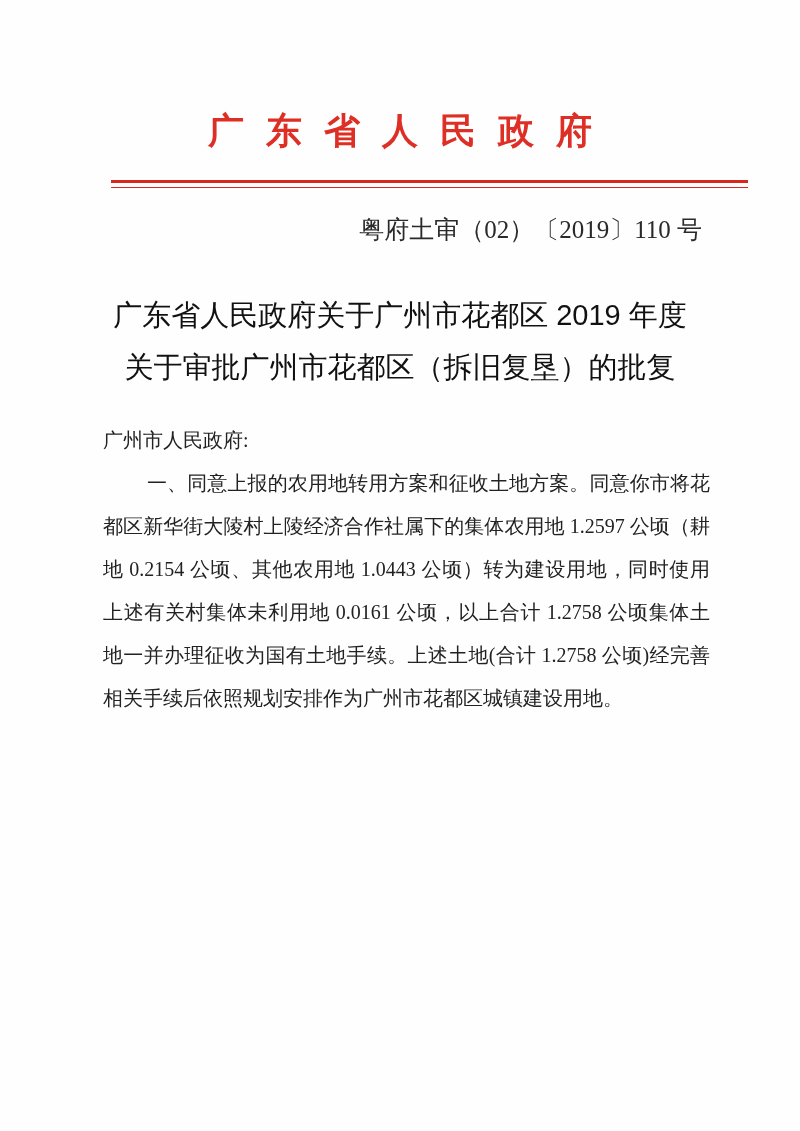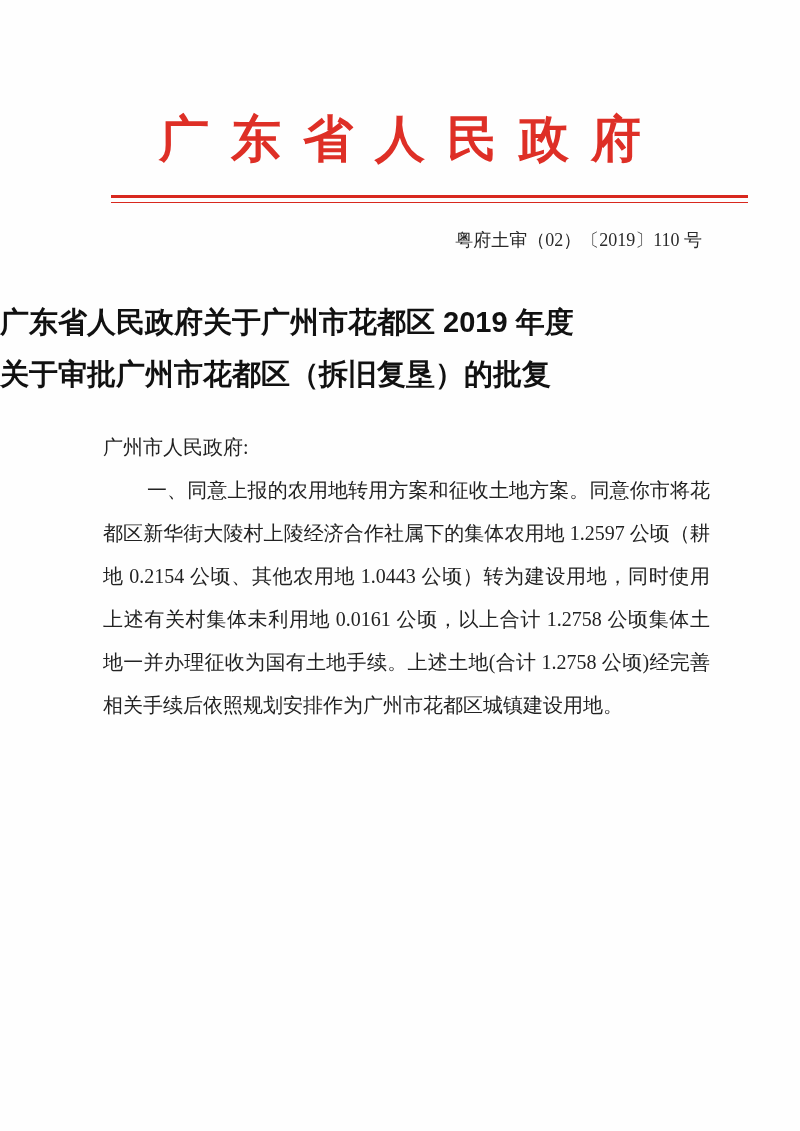--- a/index.html
+++ b/index.html
@@ -17,21 +17,21 @@
     font-family: "Liberation Serif", "DejaVu Serif", serif;
     color: #262626;
   }
   
   .gov-name {
     padding-top: 112px;
     text-align: center;
   }
   .gov-name .gov-name-text {
     display: inline-block;
-    font-size: 50px;
+    font-size: 36px;
     line-height: 1.1;
     font-weight: bold;
     color: #de2f26;
     letter-spacing: 22px;
     padding-left: 22px; 
     white-space: nowrap;
   }
   
   .red-rule {
     margin-left: 111px;
@@ -40,31 +40,31 @@
     height: 4px;
     box-sizing: content-box;
     border-top: 3px solid #d8281e;
     border-bottom: 1px solid #d8281e;
   }
   
   .doc-number {
     margin-top: 26px;
     padding-right: 98px;
     text-align: right;
-    font-size: 18px;
+    font-size: 25px;
     line-height: 1.25;
     color: #2a2a2a;
   }
   
   .doc-title {
     margin-top: 44px;
-    text-align: left;
+    text-align: center;
     font-family: "Liberation Sans", "DejaVu Sans", sans-serif;
     font-size: 29px;
-    font-weight: bold;
+    font-weight: normal;
     line-height: 52px;
     color: #111111;
   }
   
   .body-text {
     margin: 26px 90px 0 103px;
     font-size: 20px;
     line-height: 43px;
     text-align: justify;
     text-justify: inter-ideograph;

